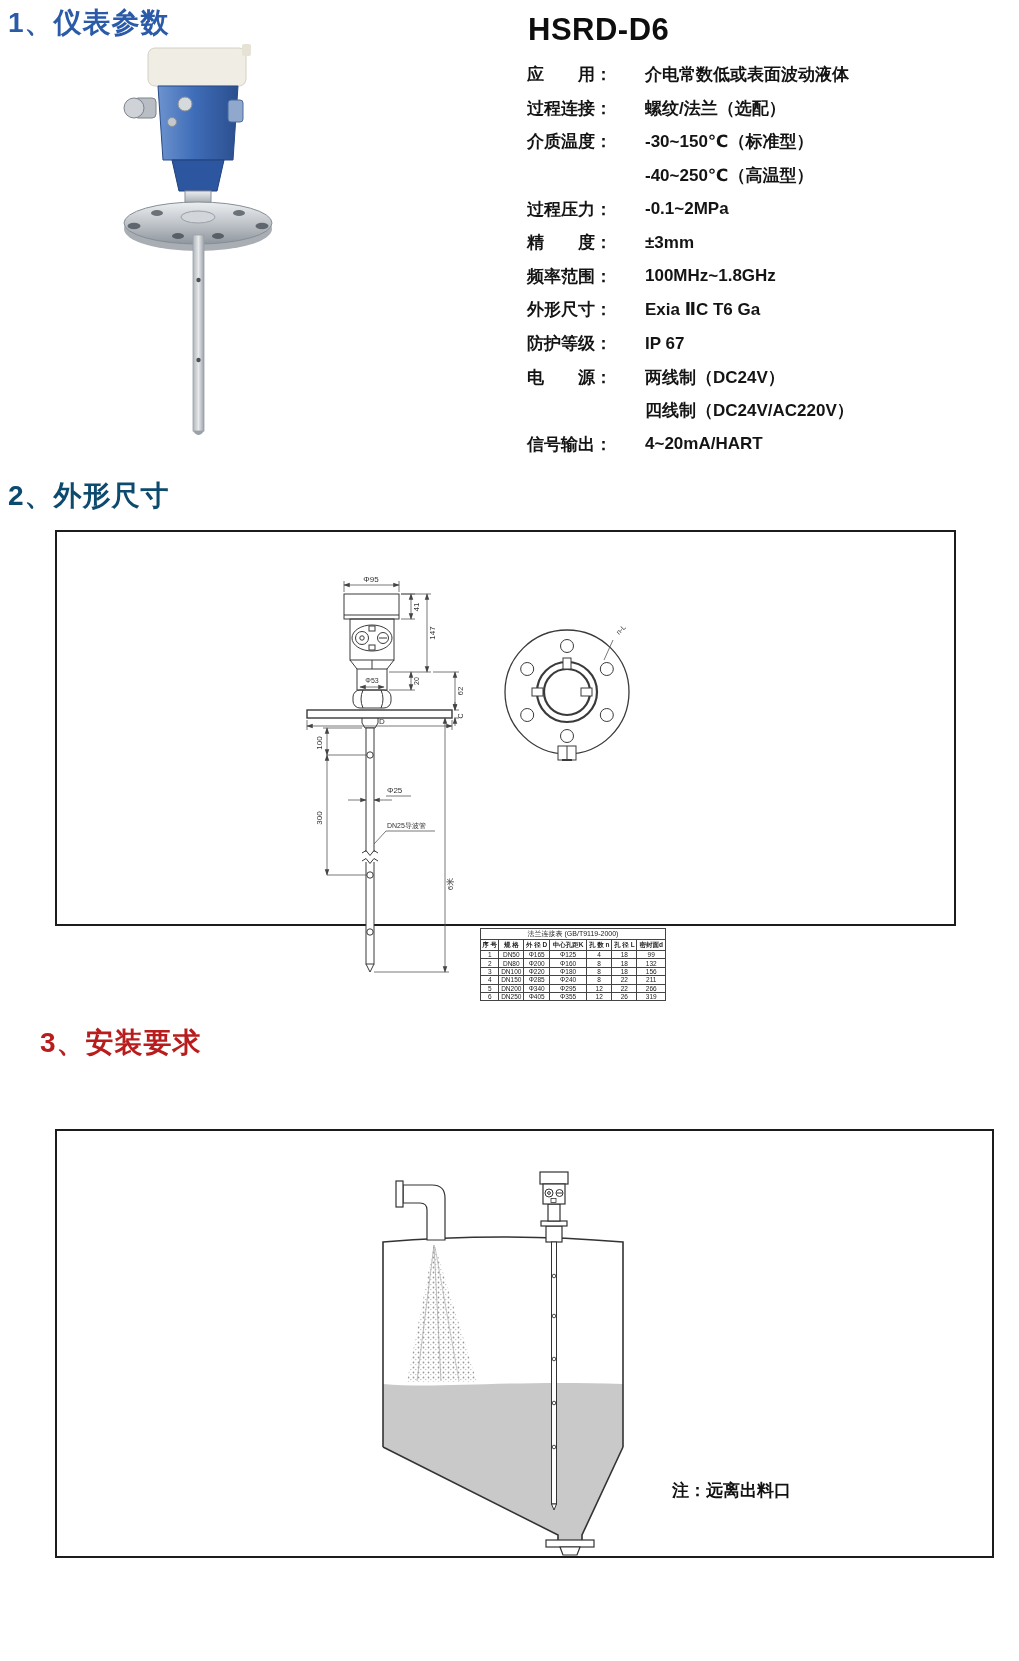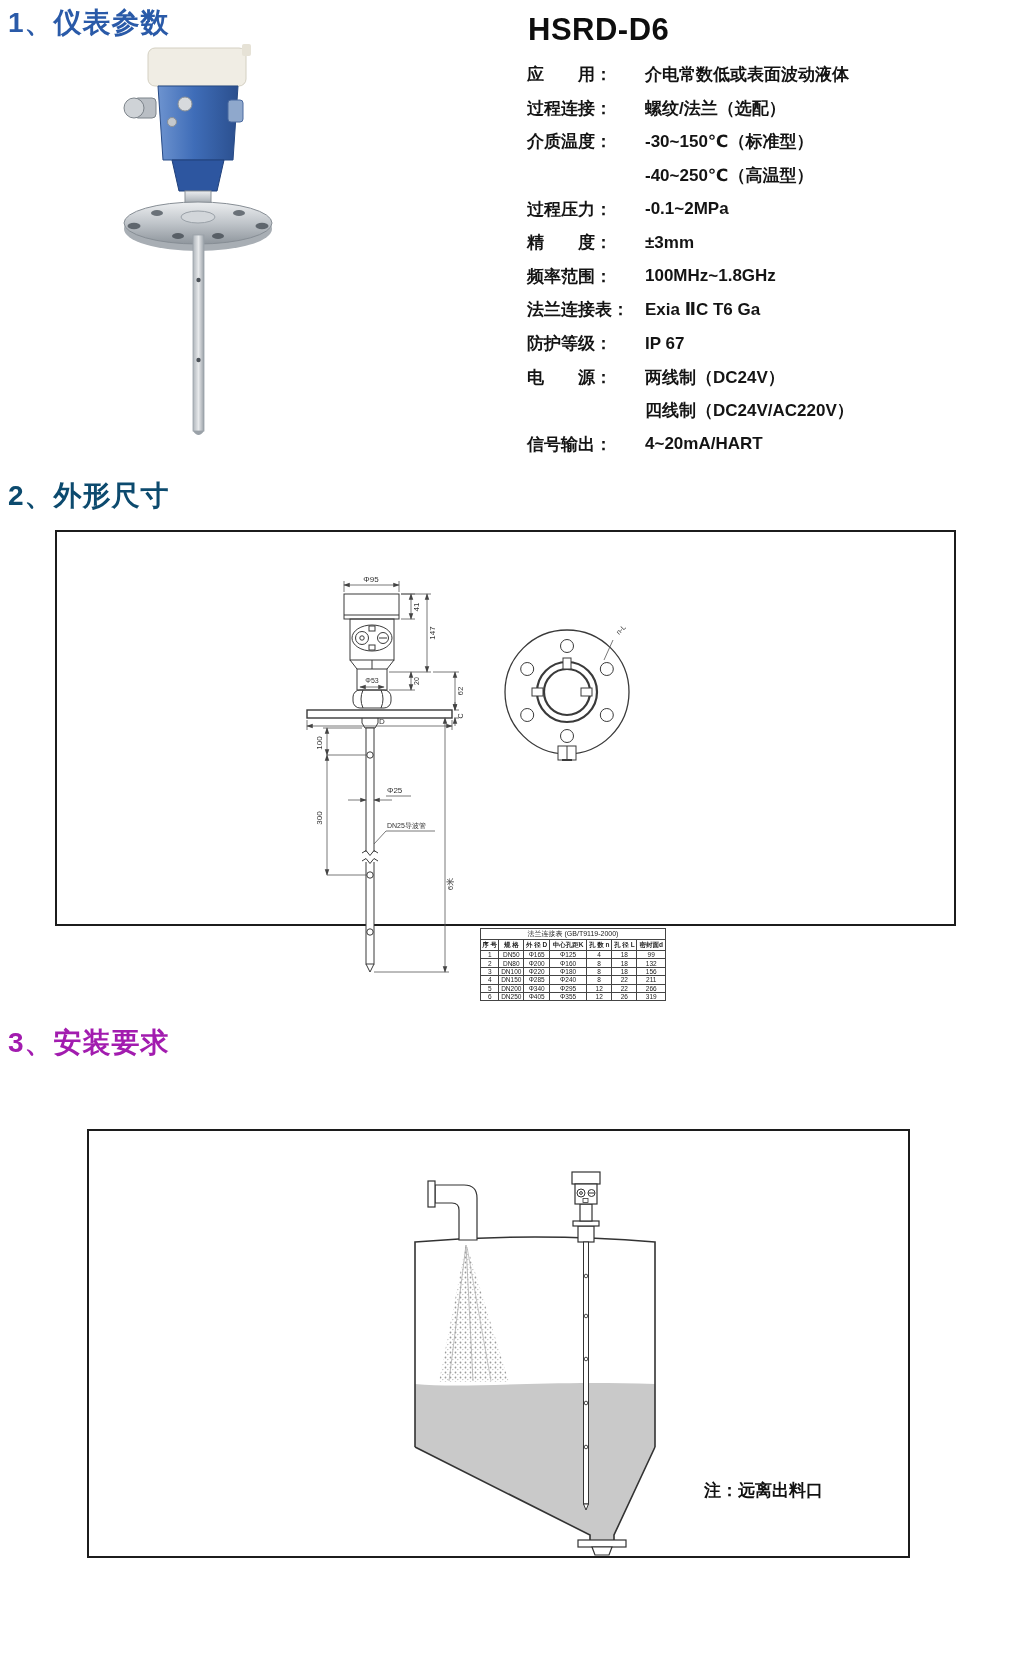--- a/index.html
+++ b/index.html
@@ -8,21 +8,21 @@
   .h{position:absolute;left:8px;font-size:28px;font-weight:700;letter-spacing:1px;}
   #h1{top:4px}
   #h2{top:477px}
   #h3{top:1024px}
   #model{position:absolute;left:528px;top:12px;font-size:31px;font-weight:700;color:#0e0e0e;letter-spacing:.5px;}
   #specs{position:absolute;left:527px;top:58px;}
   .spec-row{display:flex;height:33.6px;align-items:center;font-size:17px;font-weight:600;color:#141414;}
   .spec-label{display:inline-block;width:118px;white-space:pre;}
   .spec-value{white-space:pre;}
   #box2{position:absolute;left:55px;top:530px;width:901px;height:396px;border:2px solid #1c1c1c;box-sizing:border-box;}
-  #box3{position:absolute;left:55px;top:1129px;width:823px;height:429px;border:2px solid #1c1c1c;box-sizing:border-box;margin-left:32px;}
+  #box3{position:absolute;left:55px;top:1129px;width:939px;height:429px;border:2px solid #1c1c1c;box-sizing:border-box;}
   #dwg,#install{position:absolute;left:0;top:0;}
   #flange-table{position:absolute;left:423px;top:396px;width:186px;border-collapse:collapse;
       font-size:6.5px;color:#222;table-layout:auto;}
   #flange-table td,#flange-table th{border:0.8px solid #444;text-align:center;padding:0;line-height:1.1;
       font-weight:400;height:7.4px;white-space:nowrap;}
   #flange-table thead td{height:10px;font-size:7px;}
   #flange-table thead th{height:10px;font-weight:600;}
   #note{position:absolute;left:615px;top:348px;font-size:17px;font-weight:700;color:#111;}
   svg text{font-family:"Liberation Sans","DejaVu Sans",sans-serif;}
 </style>
@@ -106,21 +106,21 @@
       </div>
       <div class="spec-row">
         <span class="spec-label">精　　度：</span>
         <span class="spec-value">±3mm</span>
       </div>
       <div class="spec-row">
         <span class="spec-label">频率范围：</span>
         <span class="spec-value">100MHz~1.8GHz</span>
       </div>
       <div class="spec-row">
-        <span class="spec-label">法兰连接表：</span>
+        <span class="spec-label">外形尺寸：</span>
         <span class="spec-value">Exia ⅡC T6 Ga</span>
       </div>
       <div class="spec-row">
         <span class="spec-label">防护等级：</span>
         <span class="spec-value">IP 67</span>
       </div>
       <div class="spec-row">
         <span class="spec-label">电　　源：</span>
         <span class="spec-value">两线制（DC24V）</span>
       </div>
@@ -313,21 +313,21 @@
             <td>Φ405</td>
             <td>Φ355</td>
             <td>12</td>
             <td>26</td>
             <td>319</td>
           </tr>
         </tbody>
     </table>
   </div>
 
-  <div class="h" id="h3" style="color: #a21caf;">3、安装要求</div>
+  <div class="h" id="h3" style="color: #b91c1c; margin-left: 32px;">3、安装要求</div>
 
   <div id="box3">
     <svg id="install" width="897" height="425" viewBox="0 0 897 425">
       <defs>
         <pattern id="speck" width="5" height="5" patternUnits="userSpaceOnUse">
           <circle cx="1.5" cy="1.5" r="0.9" fill="#9a9a9a"></circle>
           <circle cx="3.8" cy="3.6" r="0.7" fill="#b5b5b5"></circle>
         </pattern>
       </defs>
 

